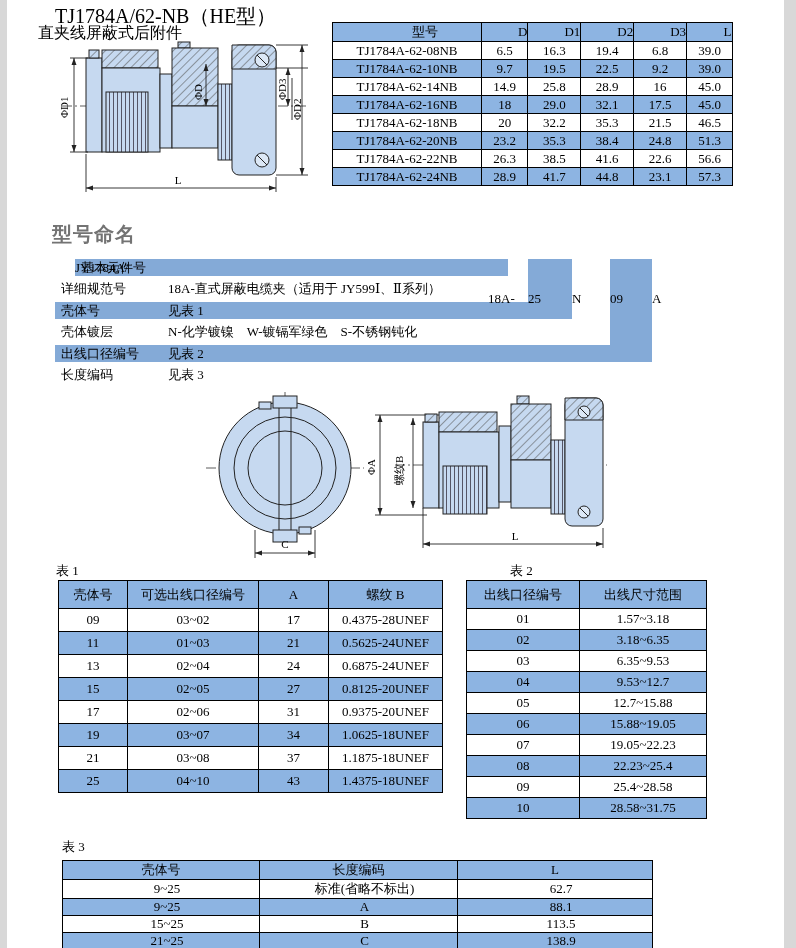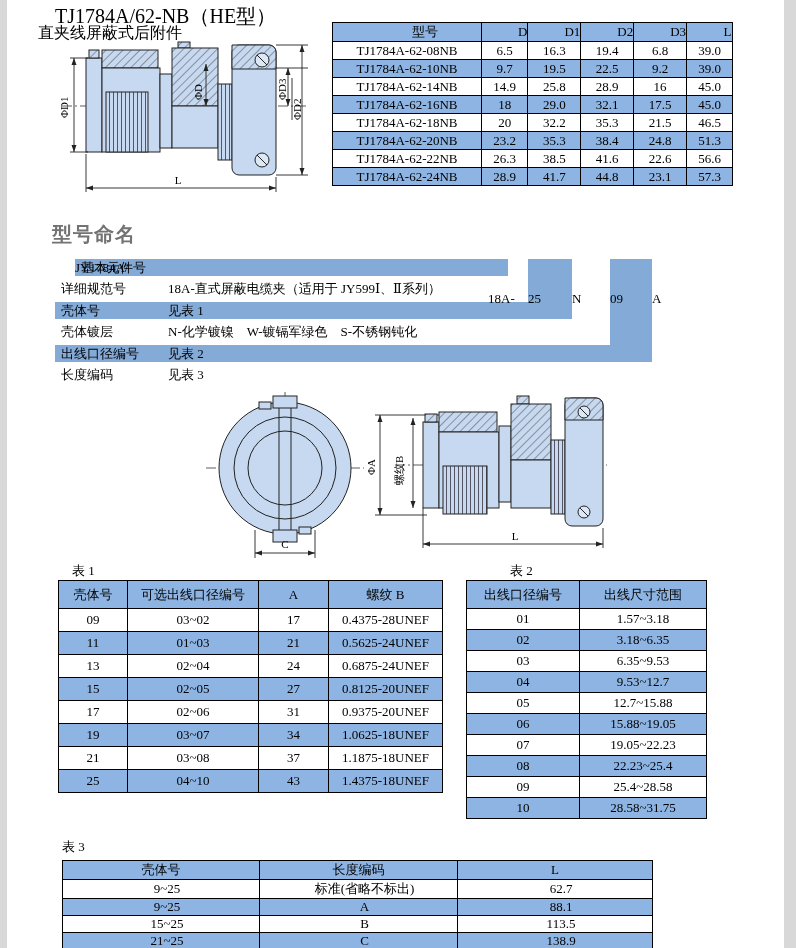--- a/index.html
+++ b/index.html
@@ -27,21 +27,21 @@
   #table1{position:absolute;left:58px;top:580px;}
   #table1 th{height:27px;} #table1 td{height:22px;}
 
   #table2{position:absolute;left:466px;top:580px;}
   #table2 th{height:27px;} #table2 td{height:20px;}
 
   #table3{position:absolute;left:62px;top:860px;}
   #table3 th{height:15px;} #table3 td{height:15px;padding-left:12px;}
 
   .caption{position:absolute;font-size:13px;white-space:nowrap;}
-  #cap1{left:72px;top:562px;}
+  #cap1{left:56px;top:562px;}
   #cap2{left:510px;top:562px;}
   #cap3{left:62px;top:838px;}
 
   
   .section-heading{position:absolute;left:52px;top:221px;font-size:20px;font-weight:bold;
     color:#737373;letter-spacing:1px;}
   .naming{position:absolute;left:55px;top:259px;width:632px;height:126px;font-size:13px;}
   .n-col{position:absolute;top:0;background:#84aad7;}
   .col-25{left:473px;width:44px;height:60px;}
   .col-09{left:555px;width:42px;height:103px;}

